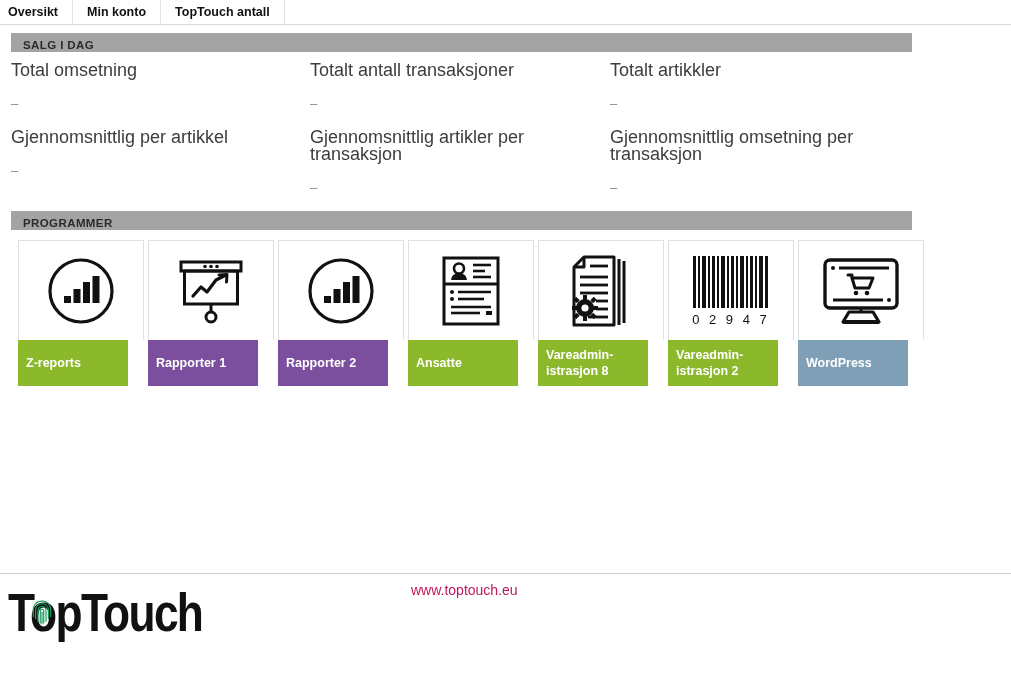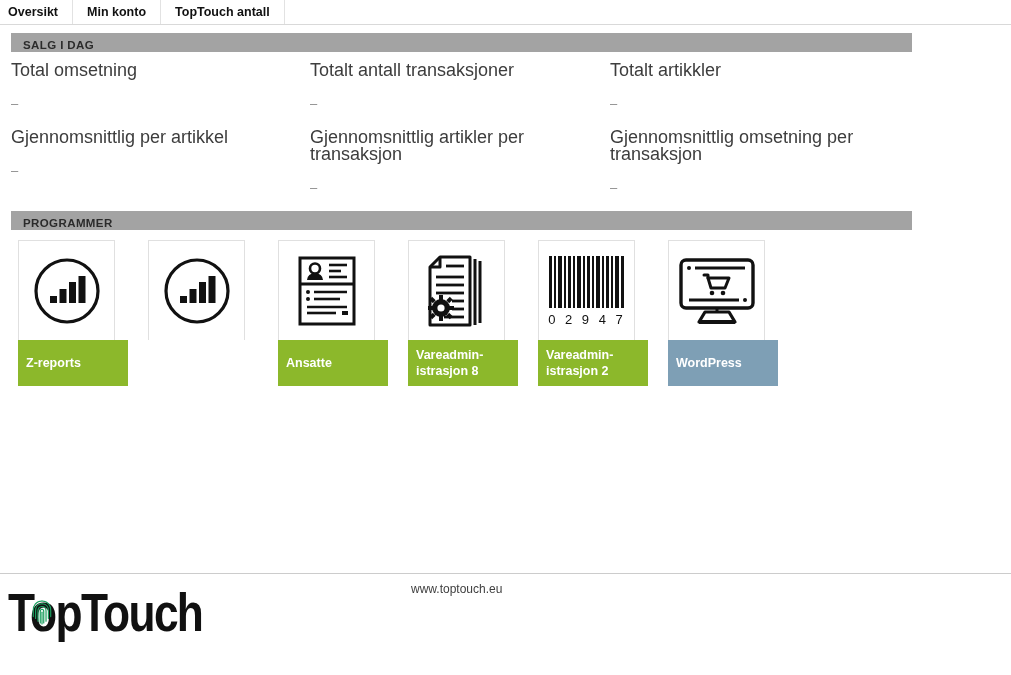--- a/index.html
+++ b/index.html
@@ -87,21 +87,21 @@
     flex-wrap: wrap;
     gap: 20px 20px;
     width: 910px;
   }
   .tile {
     width: 110px;
     cursor: pointer;
     user-select: none;
   }
   .tile-icon {
-    width: 97px;
+    width: 126px;
     height: 100px;
     border: 1px solid #e0e0e0;
     border-bottom: none;
     box-sizing: border-box;
     background: #ffffff;
     display: flex;
     align-items: center;
     justify-content: center;
   }
   .tile-label {
@@ -125,22 +125,22 @@
     left: 0;
     top: 573px;
     width: 1011px;
     border-top: 1px solid #cccccc;
     height: 102px;
   }
   .footer-url {
     position: absolute;
     left: 411px;
     top: 8px;
-    font-size: 12px;
-    color: #404040;
+    font-size: 14px;
+    color: #be185d;
   }
   .logo {
     position: absolute;
     left: 8px;
     top: 10px;
     display: flex;
     align-items: baseline;
     font-size: 0;
   }
   .logo-text {
@@ -219,30 +219,51 @@
         <rect x="28.5" y="34" width="7" height="14" fill="#111"></rect>
         <rect x="38" y="27" width="7" height="21" fill="#111"></rect>
         <rect x="47.5" y="21" width="7" height="27" fill="#111"></rect>
       </svg>
     </div>
     <div class="tile-label" style="background:#8cb82b">
       <span>Z-reports</span>
     </div>
   </div>
 
+  <div class="tile">
+    <div class="tile-icon">
+      <svg width="74" height="72" viewBox="0 0 74 72">
+        <rect x="7" y="7" width="60" height="9" fill="none" stroke="#111" stroke-width="3"></rect>
+        <circle cx="31" cy="11.5" r="1.8" fill="#111"></circle>
+        <circle cx="37" cy="11.5" r="1.8" fill="#111"></circle>
+        <circle cx="43" cy="11.5" r="1.8" fill="#111"></circle>
+        <rect x="10.5" y="16" width="53" height="33" fill="none" stroke="#111" stroke-width="3"></rect>
+        <polyline points="19,41 27,32 33,37 42,25 52,20" fill="none" stroke="#111" stroke-width="3.2" stroke-linejoin="round" stroke-linecap="round"></polyline>
+        <polyline points="45,20 53,19.5 52.5,27" fill="none" stroke="#111" stroke-width="3" stroke-linejoin="round" stroke-linecap="round"></polyline>
+        <line x1="37" y1="49" x2="37" y2="57" stroke="#111" stroke-width="3"></line>
+        <circle cx="37" cy="62" r="5" fill="none" stroke="#111" stroke-width="3"></circle>
+      </svg>
+    </div>
+    <div class="tile-label" style="background:#7c4f9e">
+      <span>Rapporter 1</span>
+    </div>
+  </div>
 
   <div class="tile">
     <div class="tile-icon">
       <svg width="72" height="72" viewBox="0 0 72 72">
         <circle cx="36" cy="36" r="31" fill="none" stroke="#111" stroke-width="3.2"></circle>
         <rect x="19" y="41" width="7" height="7" fill="#111"></rect>
         <rect x="28.5" y="34" width="7" height="14" fill="#111"></rect>
         <rect x="38" y="27" width="7" height="21" fill="#111"></rect>
         <rect x="47.5" y="21" width="7" height="27" fill="#111"></rect>
       </svg>
+    </div>
+    <div class="tile-label" style="background:#7c4f9e">
+      <span>Rapporter 2</span>
     </div>
   </div>
 
   <div class="tile">
     <div class="tile-icon">
       <svg width="62" height="74" viewBox="0 0 62 74">
         <rect x="4" y="4" width="54" height="66" fill="none" stroke="#111" stroke-width="3"></rect>
         <line x1="4" y1="30" x2="58" y2="30" stroke="#111" stroke-width="3"></line>
         <circle cx="19" cy="14.5" r="5" fill="none" stroke="#111" stroke-width="2.6"></circle>
         <path d="M11 26 a8 7 0 0 1 16 0 z" fill="#111"></path>

